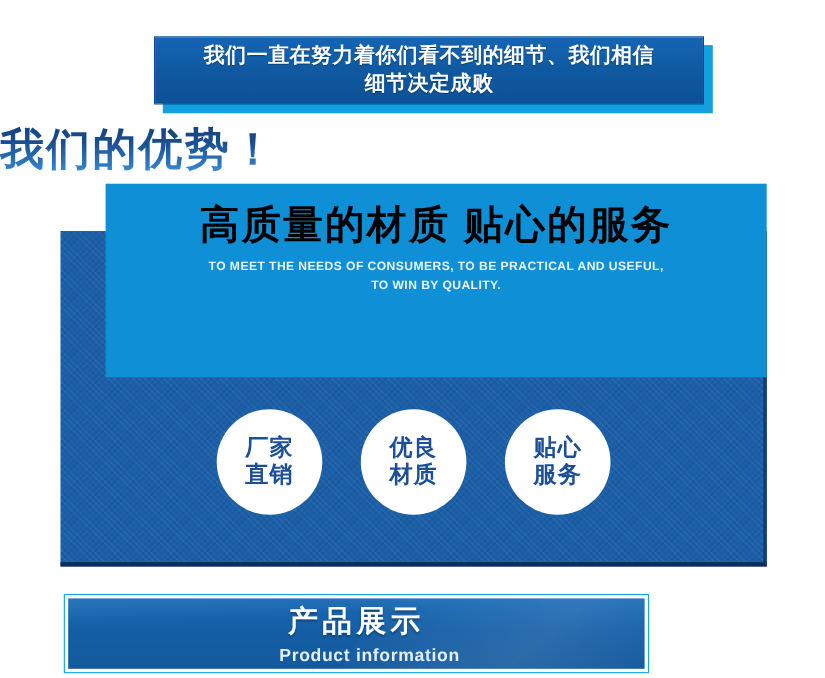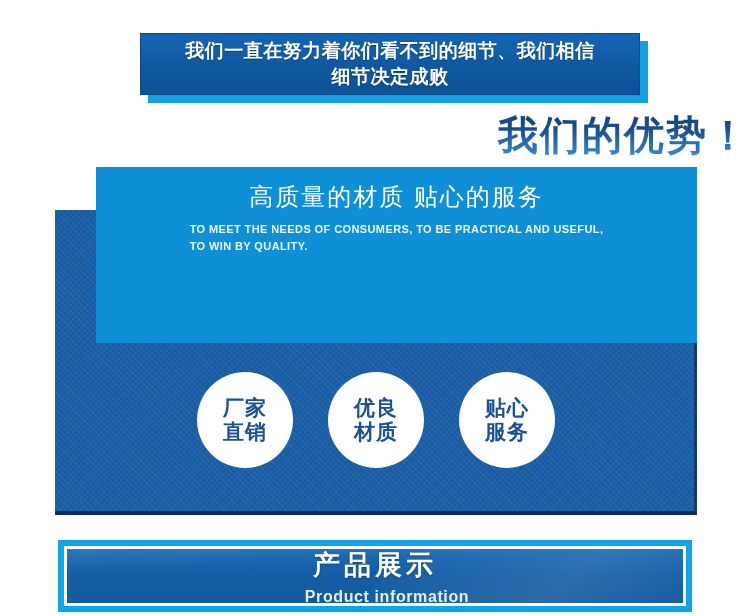--- a/index.html
+++ b/index.html
@@ -31,21 +31,21 @@
     font-weight:bold;
     line-height:1.35;
     text-align:center;
     letter-spacing:.5px;
     text-shadow:0 1px 1px rgba(0,0,0,.35);
   }
 
   
   .headline{
     position:absolute;left:0;top:108px;width:750px;
-    text-align:right;
+    text-align:left;
     font-size:40px;
     font-weight:bold;
     letter-spacing:2px;
     background:linear-gradient(180deg,#123e78 0%,#1a4d8f 38%,#2f7cc4 78%,#5fa4da 100%);
     -webkit-background-clip:text;
     background-clip:text;
     color:transparent;
     -webkit-text-fill-color:transparent;
   }
 
@@ -66,51 +66,51 @@
   .cyanbox{
     position:absolute;left:96px;top:167px;width:601px;height:176px;
     background:#0f8fd6;
   }
   .cyan-inner{
     position:absolute;left:0;right:0;top:0;bottom:0;
     display:flex;flex-direction:column;align-items:center;justify-content:flex-start;
     padding-top:16px;box-sizing:border-box;
   }
   .cyan-title{
-    color:#ffffff;font-size:24px;font-weight:normal;letter-spacing:2px;
+    color:#000000;font-size:36px;font-weight:bold;letter-spacing:2px;
     line-height:1.15;white-space:nowrap;
   }
   .cyan-sub{
     color:#ffffff;font-size:17px;font-weight:bold;letter-spacing:1px;
     margin-top:12px;white-space:nowrap;
   }
   .cyan-en{
     color:#e9f6ff;font-size:11px;font-weight:bold;letter-spacing:.4px;
-    margin-top:10px;line-height:1.6;text-align:left;
+    margin-top:10px;line-height:1.6;text-align:center;
   }
 
   
   .circles{
     position:absolute;left:55px;top:368px;width:642px;height:100px;
     display:flex;align-items:flex-end;justify-content:center;gap:35px;
   }
   .circle{
     width:96px;height:96px;border-radius:50%;
     background:#ffffff;
     display:flex;align-items:center;justify-content:center;
   }
   .circle span{
     color:#1b4f96;font-size:21px;font-weight:bold;line-height:1.12;
     text-align:center;letter-spacing:1px;
   }
 
   
   .bottom-wrap{
-    position:absolute;left:58px;top:540px;width:634px;height:72px;
-    border:6px solid #0ea5e9;
+    position:absolute;left:58px;top:540px;width:532px;height:72px;
+    border:1px solid #0ea5e9;
     box-sizing:border-box;
     padding:3px;
     background:#ffffff;
   }
   .bottom-bar{
     position:relative;width:100%;height:100%;
     background:linear-gradient(180deg,#1a6ab5 0%,#145ea6 45%,#14599c 100%);
     overflow:hidden;
     display:flex;flex-direction:column;align-items:center;justify-content:center;
   }

